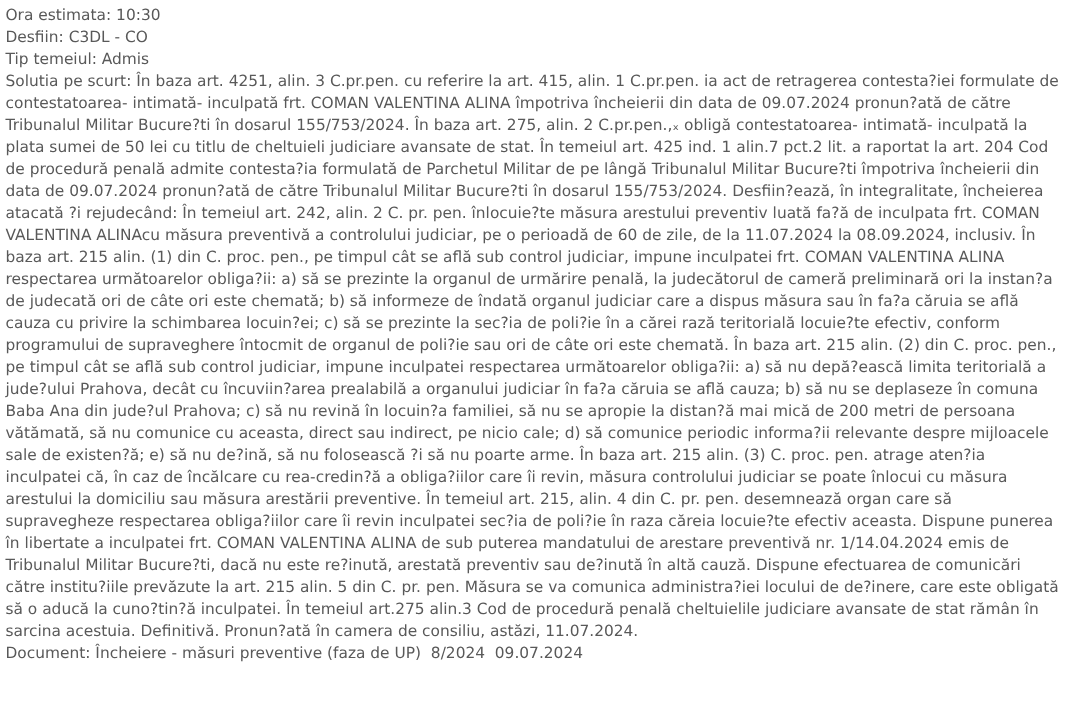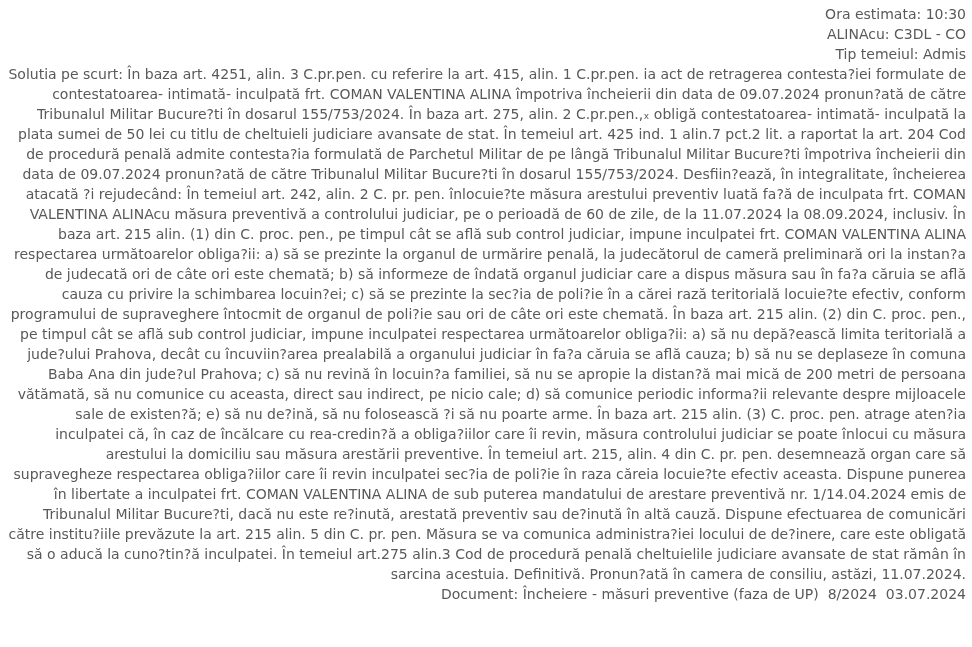--- a/index.html
+++ b/index.html
@@ -11,29 +11,28 @@
     width: 972px;
     height: 647px;
     box-sizing: border-box;
     padding: 4px 6px 0 5px;
     overflow: hidden;
     font-family: "DejaVu Sans", sans-serif;
     font-size: 14px;
     line-height: 20px;
     color: #595959;
     background: #ffffff;
-    text-align: right;
   }
   .record .line {
     white-space: pre-wrap;
     word-wrap: break-word;
   }
 </style>
 </head>
 <body>
 
 <div class="record">
   <div class="line">Ora estimata: 10:30</div>
-  <div class="line">ALINAcu: C3DL - CO</div>
+  <div class="line">Desfiin: C3DL - CO</div>
   <div class="line">Tip temeiul: Admis</div>
   <div class="line">Solutia pe scurt: În baza art. 4251, alin. 3 C.pr.pen. cu referire la art. 415, alin. 1 C.pr.pen. ia act de retragerea contesta?iei formulate de contestatoarea- intimată- inculpată frt. COMAN VALENTINA ALINA împotriva încheierii din data de 09.07.2024 pronun?ată de către Tribunalul Militar Bucure?ti în dosarul 155/753/2024. În baza art. 275, alin. 2 C.pr.pen.,ₓ obligă contestatoarea- intimată- inculpată la plata sumei de 50 lei cu titlu de cheltuieli judiciare avansate de stat. În temeiul art. 425 ind. 1 alin.7 pct.2 lit. a raportat la art. 204 Cod de procedură penală admite contesta?ia formulată de Parchetul Militar de pe lângă Tribunalul Militar Bucure?ti împotriva încheierii din data de 09.07.2024 pronun?ată de către Tribunalul Militar Bucure?ti în dosarul 155/753/2024. Desfiin?ează, în integralitate, încheierea atacată ?i rejudecând: În temeiul art. 242, alin. 2 C. pr. pen. înlocuie?te măsura arestului preventiv luată fa?ă de inculpata frt. COMAN VALENTINA ALINAcu măsura preventivă a controlului judiciar, pe o perioadă de 60 de zile, de la 11.07.2024 la 08.09.2024, inclusiv. În baza art. 215 alin. (1) din C. proc. pen., pe timpul cât se află sub control judiciar, impune inculpatei frt. COMAN VALENTINA ALINA respectarea următoarelor obliga?ii: a) să se prezinte la organul de urmărire penală, la judecătorul de cameră preliminară ori la instan?a de judecată ori de câte ori este chemată; b) să informeze de îndată organul judiciar care a dispus măsura sau în fa?a căruia se află cauza cu privire la schimbarea locuin?ei; c) să se prezinte la sec?ia de poli?ie în a cărei rază teritorială locuie?te efectiv, conform programului de supraveghere întocmit de organul de poli?ie sau ori de câte ori este chemată. În baza art. 215 alin. (2) din C. proc. pen., pe timpul cât se află sub control judiciar, impune inculpatei respectarea următoarelor obliga?ii: a) să nu depă?ească limita teritorială a jude?ului Prahova, decât cu încuviin?area prealabilă a organului judiciar în fa?a căruia se află cauza; b) să nu se deplaseze în comuna Baba Ana din jude?ul Prahova; c) să nu revină în locuin?a familiei, să nu se apropie la distan?ă mai mică de 200 metri de persoana vătămată, să nu comunice cu aceasta, direct sau indirect, pe nicio cale; d) să comunice periodic informa?ii relevante despre mijloacele sale de existen?ă; e) să nu de?ină, să nu folosească ?i să nu poarte arme. În baza art. 215 alin. (3) C. proc. pen. atrage aten?ia inculpatei că, în caz de încălcare cu rea-credin?ă a obliga?iilor care îi revin, măsura controlului judiciar se poate înlocui cu măsura arestului la domiciliu sau măsura arestării preventive. În temeiul art. 215, alin. 4 din C. pr. pen. desemnează organ care să supravegheze respectarea obliga?iilor care îi revin inculpatei sec?ia de poli?ie în raza căreia locuie?te efectiv aceasta. Dispune punerea în libertate a inculpatei frt. COMAN VALENTINA ALINA de sub puterea mandatului de arestare preventivă nr. 1/14.04.2024 emis de Tribunalul Militar Bucure?ti, dacă nu este re?inută, arestată preventiv sau de?inută în altă cauză. Dispune efectuarea de comunicări către institu?iile prevăzute la art. 215 alin. 5 din C. pr. pen. Măsura se va comunica administra?iei locului de de?inere, care este obligată să o aducă la cuno?tin?ă inculpatei. În temeiul art.275 alin.3 Cod de procedură penală cheltuielile judiciare avansate de stat rămân în sarcina acestuia. Definitivă. Pronun?ată în camera de consiliu, astăzi, 11.07.2024.</div>
-  <div class="line">Document: Încheiere - măsuri preventive (faza de UP)  8/2024  03.07.2024</div>
+  <div class="line">Document: Încheiere - măsuri preventive (faza de UP)  8/2024  09.07.2024</div>
 </div>
 
 </body></html>

